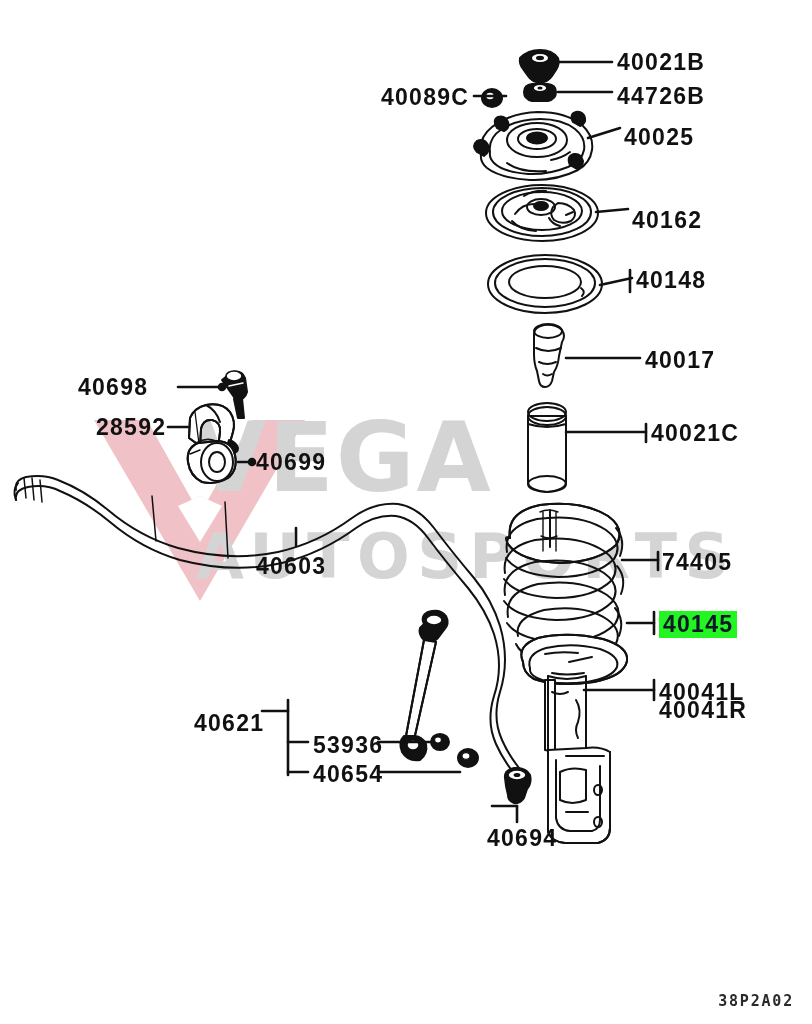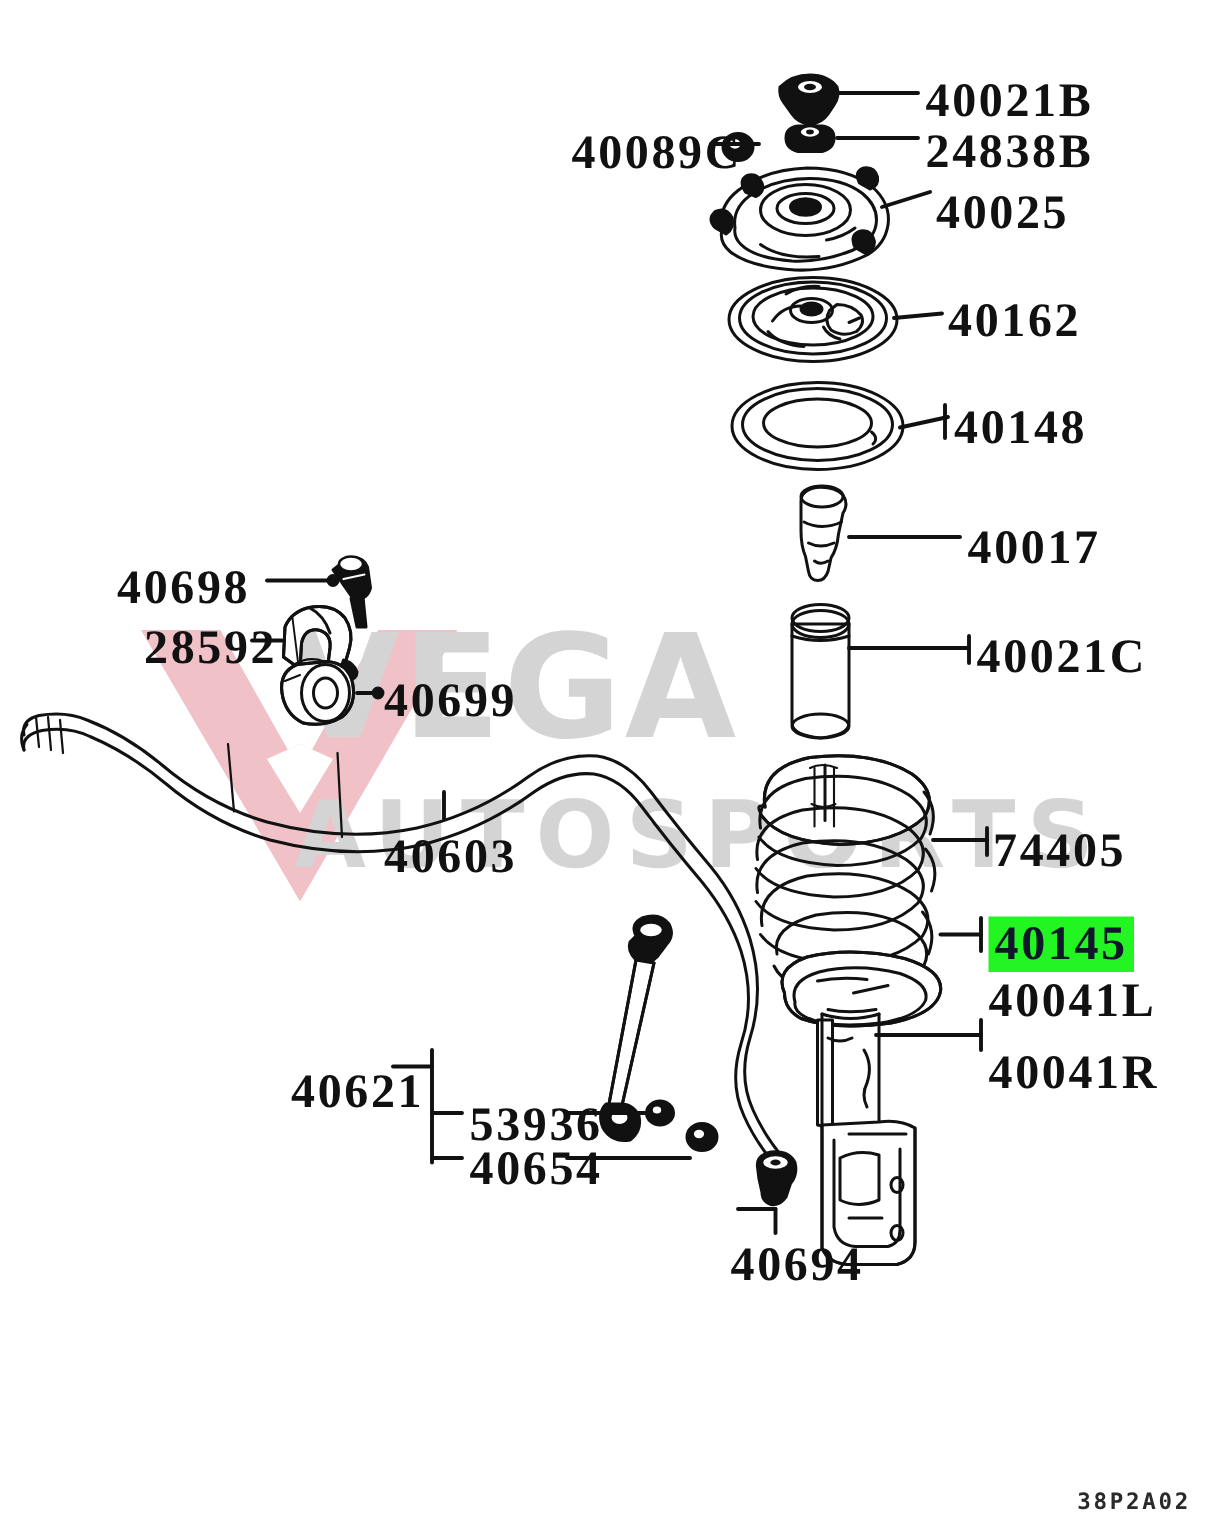--- a/index.html
+++ b/index.html
@@ -55,23 +55,23 @@
   }
   
   #drawing-layer {
     position: absolute;
     left: 0; top: 0;
     width: 812px; height: 1024px;
   }
   
   .callout {
     position: absolute;
-    font-family: Liberation Serif, serif;
+    font-family: Liberation Sans, sans-serif;
     font-weight: 700;
-    font-size: 32px;
+    font-size: 23px;
     color: #111111;
     letter-spacing: 0.055em;
     white-space: nowrap;
     line-height: 1.05;
   }
   .callout.highlight {
     background: #22f522;
     color: #0f172a;
     padding: 1px 4px 2px 4px;
   }
@@ -350,30 +350,30 @@
         <circle cx="252" cy="462" r="3" fill="#111111"></circle>
         <path d="M492 806 L517 806"></path>
       </g>
       <path d="M494 96 L506 96" stroke-width="2.6"></path>
       <path d="M474 96 L494 96" stroke-width="2.6"></path>
     </g>
   </svg>
 
   <div id="callouts-layer">
     <div class="callout" style="left:617px;top:50px">40021B</div>
-    <div class="callout" style="left:617px;top:84px">24838B</div>
+    <div class="callout" style="left:617px;top:84px">44726B</div>
     <div class="callout" style="left:381px;top:85px">40089C</div>
     <div class="callout" style="left:624px;top:125px">40025</div>
-    <div class="callout" style="left:632px;top:197px">40162</div>
+    <div class="callout" style="left:632px;top:208px">40162</div>
     <div class="callout" style="left:636px;top:268px">40148</div>
     <div class="callout" style="left:645px;top:348px">40017</div>
     <div class="callout" style="left:651px;top:421px">40021C</div>
     <div class="callout" style="left:662px;top:550px">74405</div>
     <div class="callout highlight" style="left:659px;top:611px">40145</div>
-    <div class="callout" style="left:659px;top:650px">40041L</div>
+    <div class="callout" style="left:659px;top:680px">40041L</div>
     <div class="callout" style="left:659px;top:698px">40041R</div>
     <div class="callout" style="left:78px;top:375px">40698</div>
     <div class="callout" style="left:96px;top:415px">28592</div>
     <div class="callout" style="left:256px;top:450px">40699</div>
     <div class="callout" style="left:256px;top:554px">40603</div>
     <div class="callout" style="left:194px;top:711px">40621</div>
     <div class="callout" style="left:313px;top:733px">53936</div>
     <div class="callout" style="left:313px;top:762px">40654</div>
     <div class="callout" style="left:487px;top:826px">40694</div>
   </div>

